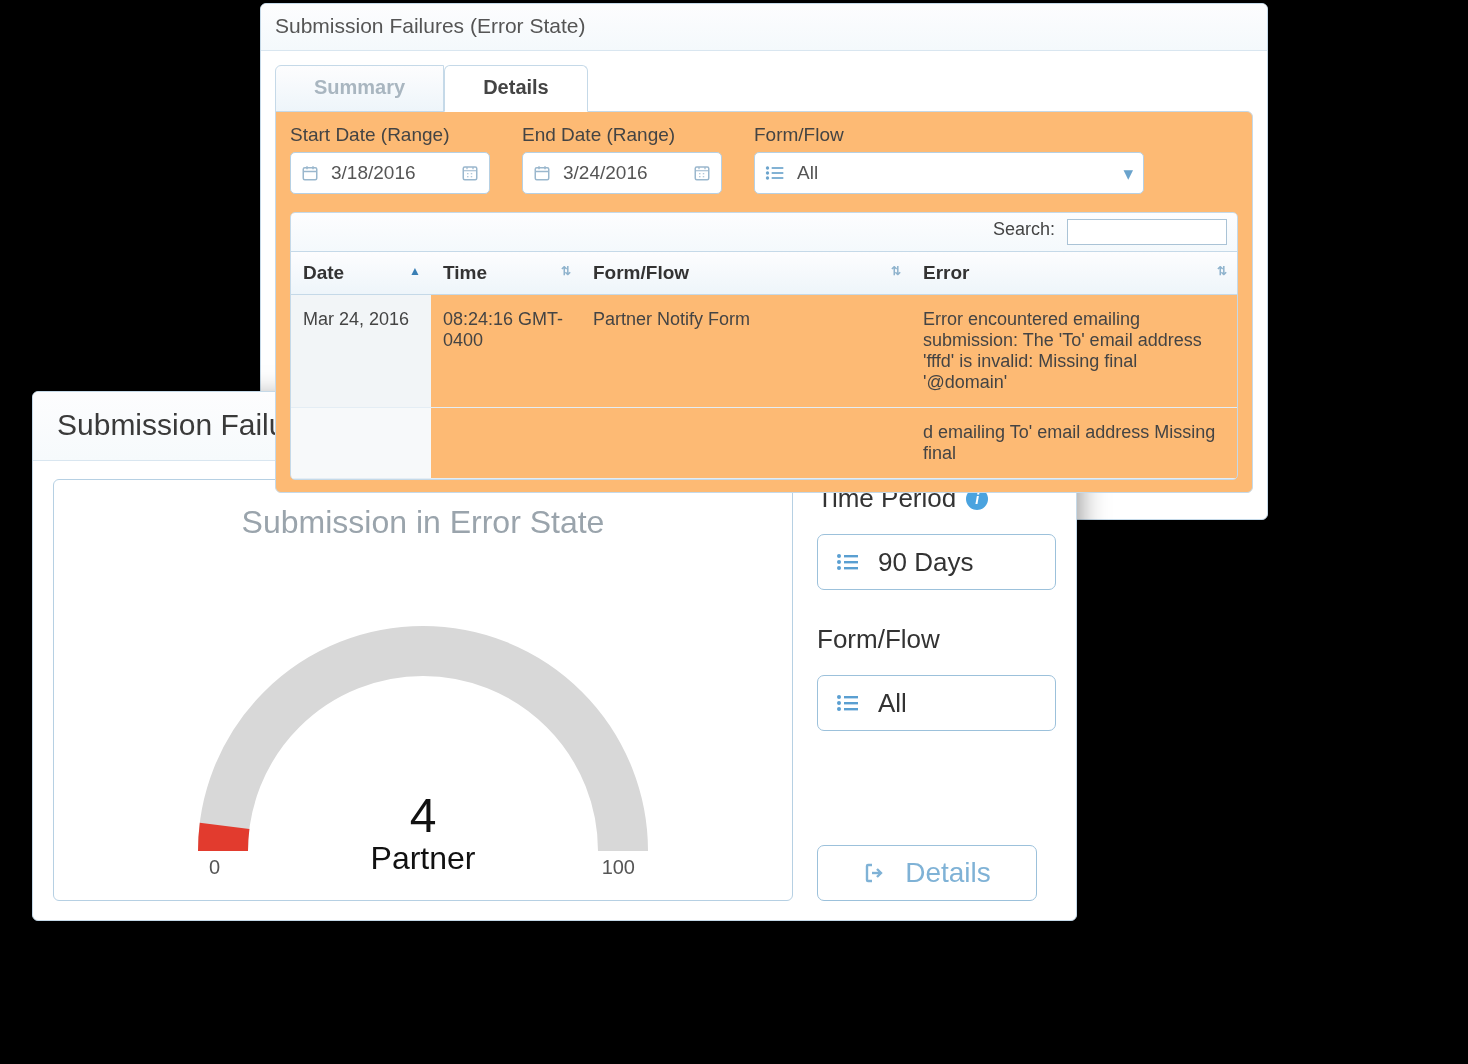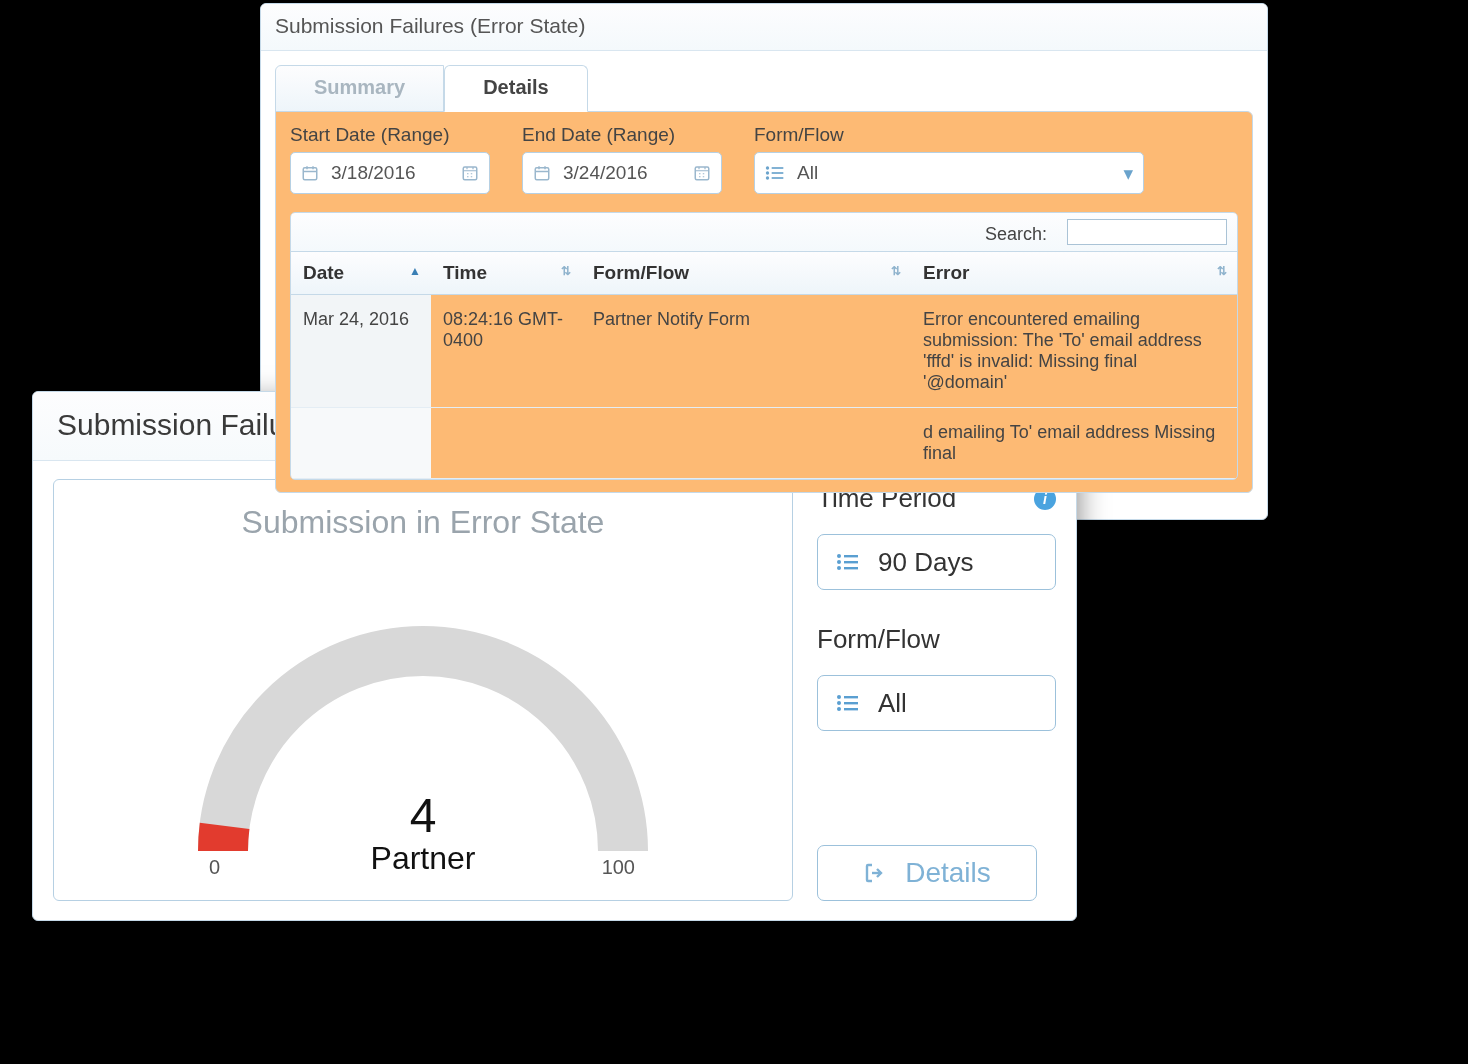--- a/index.html
+++ b/index.html
@@ -86,26 +86,26 @@
   }
   .select-input { min-width: 390px; justify-content:flex-start; position:relative;}
   .select-input .chev { margin-left:auto; color:#6aa3cc;}
   .cal-icon { color:#9ab7cd; }
   .cal-icon-right { margin-left:auto; color:#9ab7cd;}
   .list-icon { color:#6aa3cc; }
 
   
   .table-wrap { border:1px solid #c5d9e8; border-radius:5px; margin-top:18px; overflow:hidden;}
   .search-row {
-    display:flex; justify-content:flex-end; align-items:flex-end;
+    display:flex; justify-content:flex-end; align-items:flex-start;
     padding:6px 10px;
     background: linear-gradient(#fdfdfe,#f4f9fc);
     border-bottom:1px solid #c5d9e8;
     font-size:18px; color:#444;
-    gap:20px;
+    gap:12px;
   }
   .search-row input {
     border:1px solid #aac3d6; height:26px; width:160px; padding:2px 6px; font-size:15px;
   }
 
   table { width:100%; border-collapse:collapse; }
   thead th {
     text-align:left;
     font-size:19px; font-weight:600; color:#333;
     padding:10px 12px;
@@ -153,21 +153,21 @@
   .gauge-wrap { position:relative; width: 480px; height: 280px; margin: 60px auto 0;}
   .gauge-wrap svg { width:100%; height:100%; display:block;}
   .gauge-center { position:absolute; left:0; right:0; bottom:4px; text-align:center;}
   .gauge-num { font-size:48px; color:#111; line-height:1;}
   .gauge-lbl { font-size:32px; color:#111; }
   .gauge-min, .gauge-max { position:absolute; bottom:2px; font-size:20px; color:#555;}
   .gauge-min { left: 26px;}
   .gauge-max { right: 28px;}
 
   .side-col { flex:1; display:flex; flex-direction:column; gap:20px; padding-top:4px;}
-  .side-label { font-size:26px; color:#333; display:flex; align-items:center; gap:10px;justify-content:space-between;}
+  .side-label { font-size:26px; color:#333; display:flex; align-items:center; gap:10px;}
   .info-icon {
     display:inline-flex; width:22px; height:22px; border-radius:50%;
     background:#4aa3df; color:#fff; font-style:italic; font-weight:bold;
     align-items:center; justify-content:center; font-size:14px;
   }
   .side-select {
     border:1px solid #9cc1db; border-radius:7px;
     height:56px; display:flex; align-items:center; gap:18px;
     padding:0 18px; font-size:26px; color:#333; cursor:pointer;
     background:#fff;

